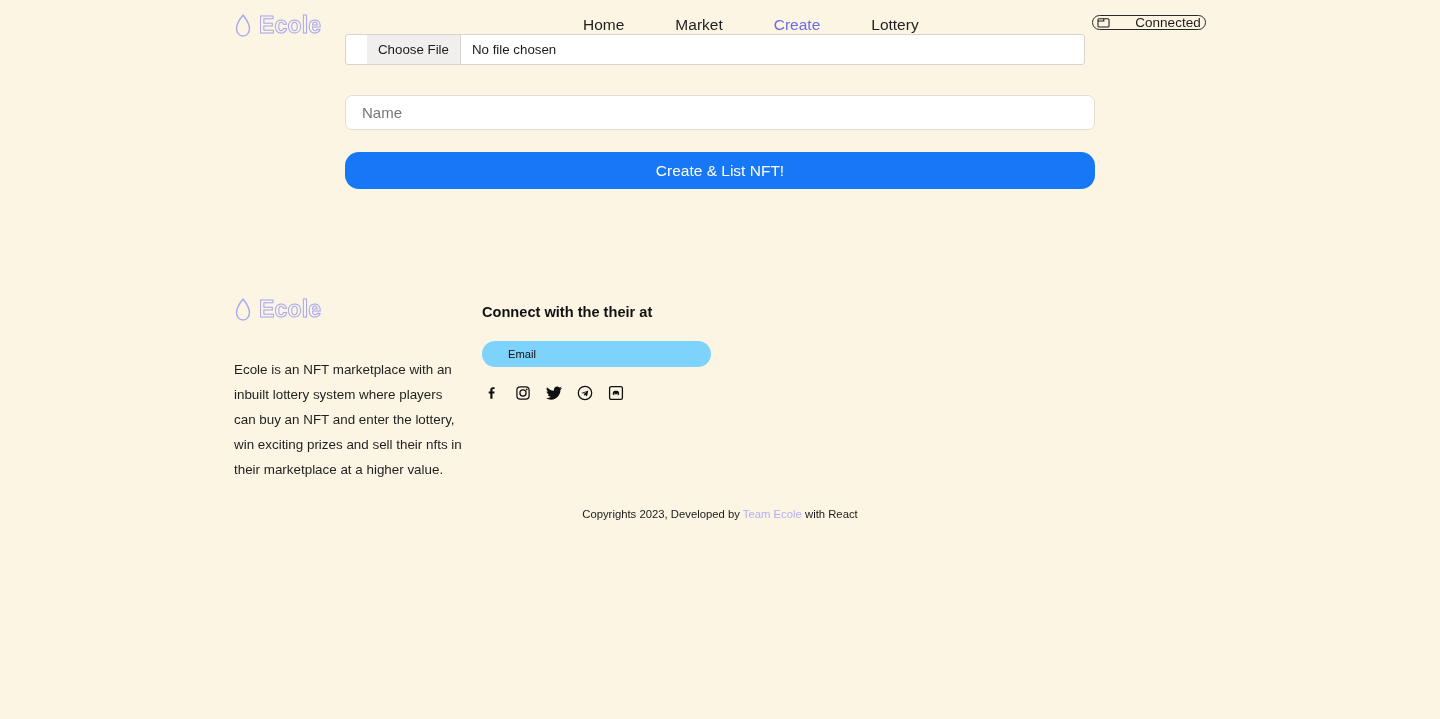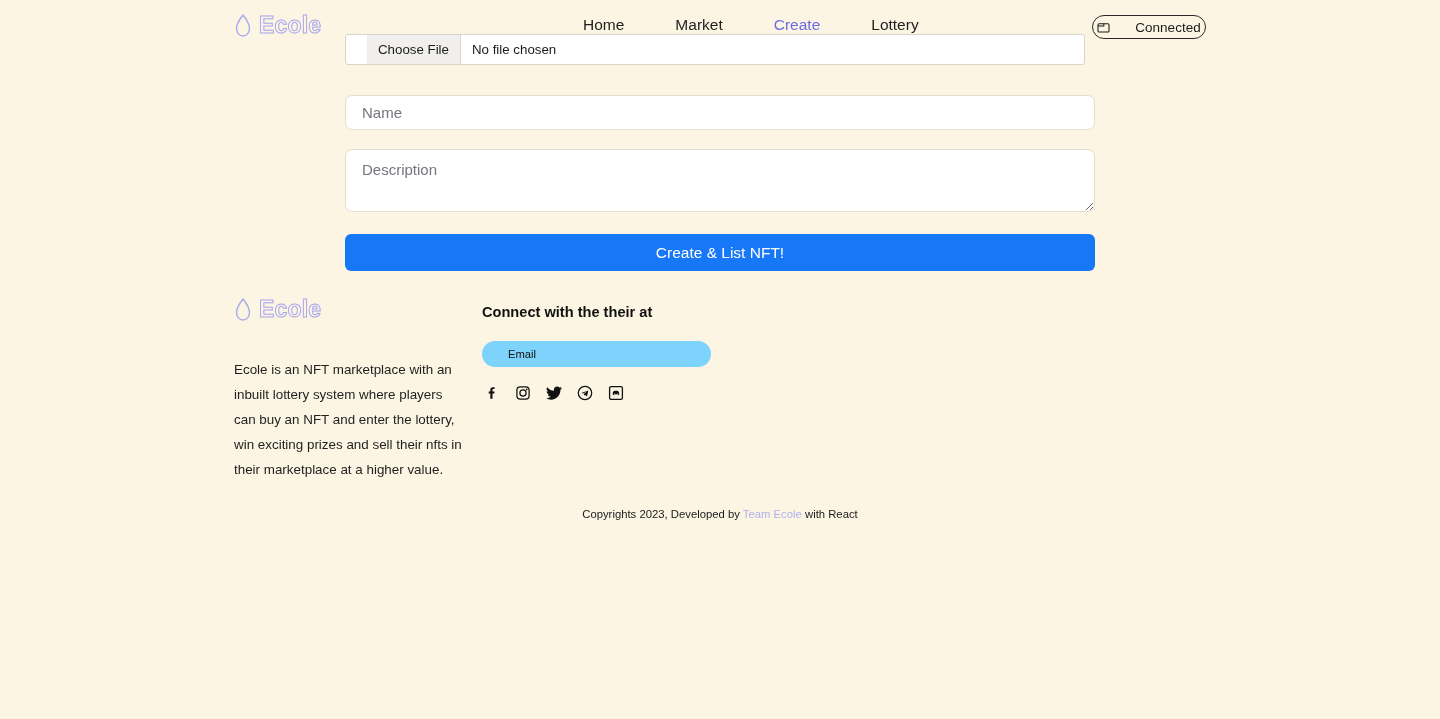--- a/index.html
+++ b/index.html
@@ -61,21 +61,21 @@
     cursor: pointer;
     white-space: nowrap;
   }
   .nav a.active { color: #6b6be4; }
 
   .connect-btn {
     position: absolute;
     left: 1092px;
     top: 15px;
     width: 114px;
-    height: 24px;
+    height: 15px;
     border: 1px solid #2a2a2a;
     border-radius: 18px;
     background: transparent;
     display: flex;
     align-items: center;
     justify-content: center;
     gap: 25px;
     font-size: 13.5px;
     color: #1b1b1b;
     cursor: pointer;
@@ -146,21 +146,21 @@
     line-height: 1.3;
     position: relative;
   }
 
   .submit-btn {
     margin-top: 22px;
     width: 750px;
     height: 37px;
     background: #1677f7;
     border: none;
-    border-radius: 6px;
+    border-radius: 14px;
     color: #fff;
     font-size: 15.5px;
     font-family: "Liberation Sans", sans-serif;
     cursor: pointer;
     display: flex;
     align-items: center;
     justify-content: center;
   }
 
   
@@ -281,21 +281,20 @@
 
 <div class="form-area">
 
   <div class="file-input">
     <div class="file-btn">Choose File</div>
     <div class="file-name">No file chosen</div>
   </div>
 
   <input class="field field-name" type="text" placeholder="Name" style="">
 
-  <textarea class="field field-desc" placeholder="Description" style=""></textarea>
 
   <button class="submit-btn">
     <span>Create &amp; List NFT!</span>
   </button>
 </div>
 
 <div class="footer">
 
   <div class="footer-brand">
     <span class="brand-drop">

